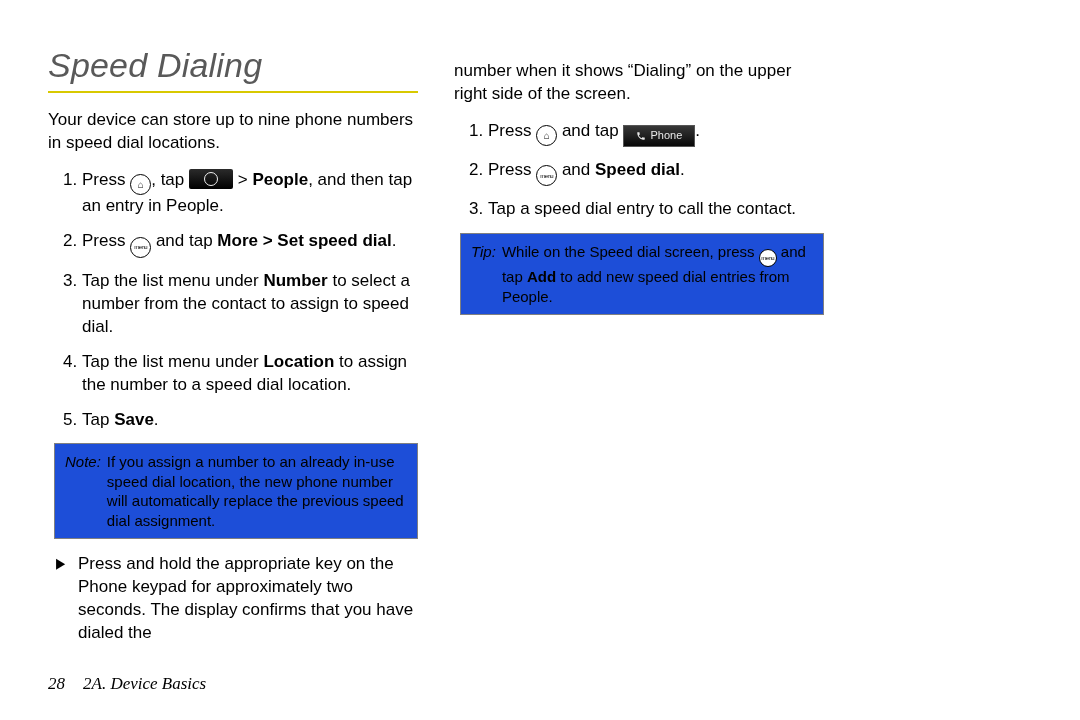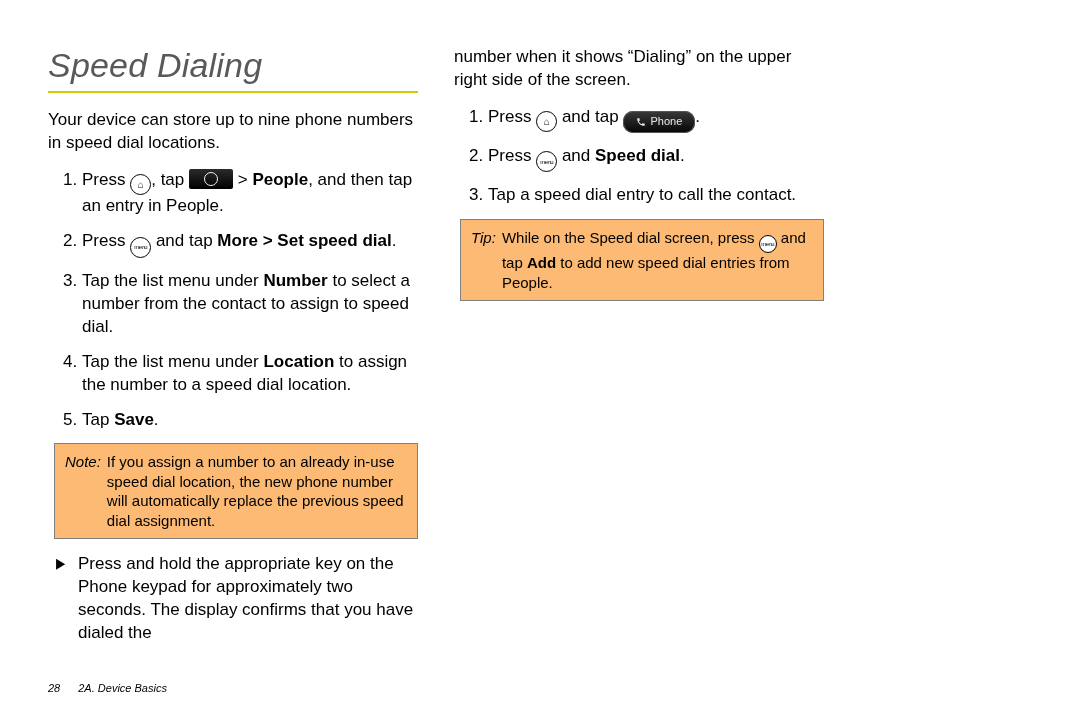--- a/index.html
+++ b/index.html
@@ -88,21 +88,21 @@
     position: absolute;
     left: -22px;
     top: 2px;
     font-size: 12px;
     color: #000;
     transform: scaleY(1.2);
   }
   .bold { font-weight: bold; }
   .note-box {
     border: 1px solid #808080;
-    background: #fdba74;
+    background: #1d4ed8;
     padding: 8px 10px;
     margin: 2px 0 14px 6px;
     font-size: 15px;
     line-height: 1.3;
     display: flex;
     gap: 6px;
   }
   .note-label {
     font-style: italic;
     white-space: nowrap;
@@ -142,38 +142,39 @@
     position: absolute;
     top: 3px;
   }
   .phone-btn {
     display: inline-flex;
     align-items: center;
     justify-content: center;
     width: 72px;
     height: 22px;
     background: linear-gradient(#3a3a3a, #050505);
-    border-radius: 10px;
+    border-radius: 0;
     color: #e8e8e8;
     font-size: 11px;
     vertical-align: -5px;
     gap: 4px;
     box-shadow: inset 0 0 0 1px #555;
   }
   .phone-btn svg { width: 10px; height: 10px; }
   .footer {
     position: absolute;
     left: 48px;
     bottom: 26px;
     font-style: italic;
-    font-size: 11px;
+    font-size: 17px;
     color: #000;
     display: flex;
     align-items: baseline;
     gap: 18px;
+    font-family: Liberation Serif, serif;
   }
   .footer .page-num { font-style: italic; }
 </style>
 </head>
 <body>
 
 <div class="page">
   <div class="columns">
 
     <div class="col">
@@ -206,21 +207,21 @@
         <div class="note-body">If you assign a number to an already in-use speed dial location, the new phone number will automatically replace the previous speed dial assignment.</div>
       </div>
 
 
       <ul class="bullets">
         <li>Press and hold the appropriate key on the Phone keypad for approximately two seconds. The display confirms that you have dialed the</li>
       </ul>
     </div>
 
     <div class="col">
-      <p class="body" style="margin-top:0;">number when it shows “Dialing” on the upper right side of the screen.</p>
+      <p class="body" style="margin-top:14px;">number when it shows “Dialing” on the upper right side of the screen.</p>
 
 
       <ol class="steps">
         <li>
           <span>Press </span><span class="icon-circle">⌂</span><span> and tap </span><span class="phone-btn">
               <svg viewBox="0 0 24 24">
                 <path fill="#e8e8e8" d="M6.6 10.8c1.4 2.8 3.8 5.1 6.6 6.6l2.2-2.2c.3-.3.7-.4 1-.2 1.1.4 2.4.6 3.6.6.6 0 1 .4 1 1V20c0 .6-.4 1-1 1C10.6 21 3 13.4 3 4c0-.6.4-1 1-1h3.5c.6 0 1 .4 1 1 0 1.2.2 2.5.6 3.6.1.3.1.7-.2 1l-2.3 2.2z"></path>
               </svg>
               <span>Phone</span>
             </span><span>.</span>

